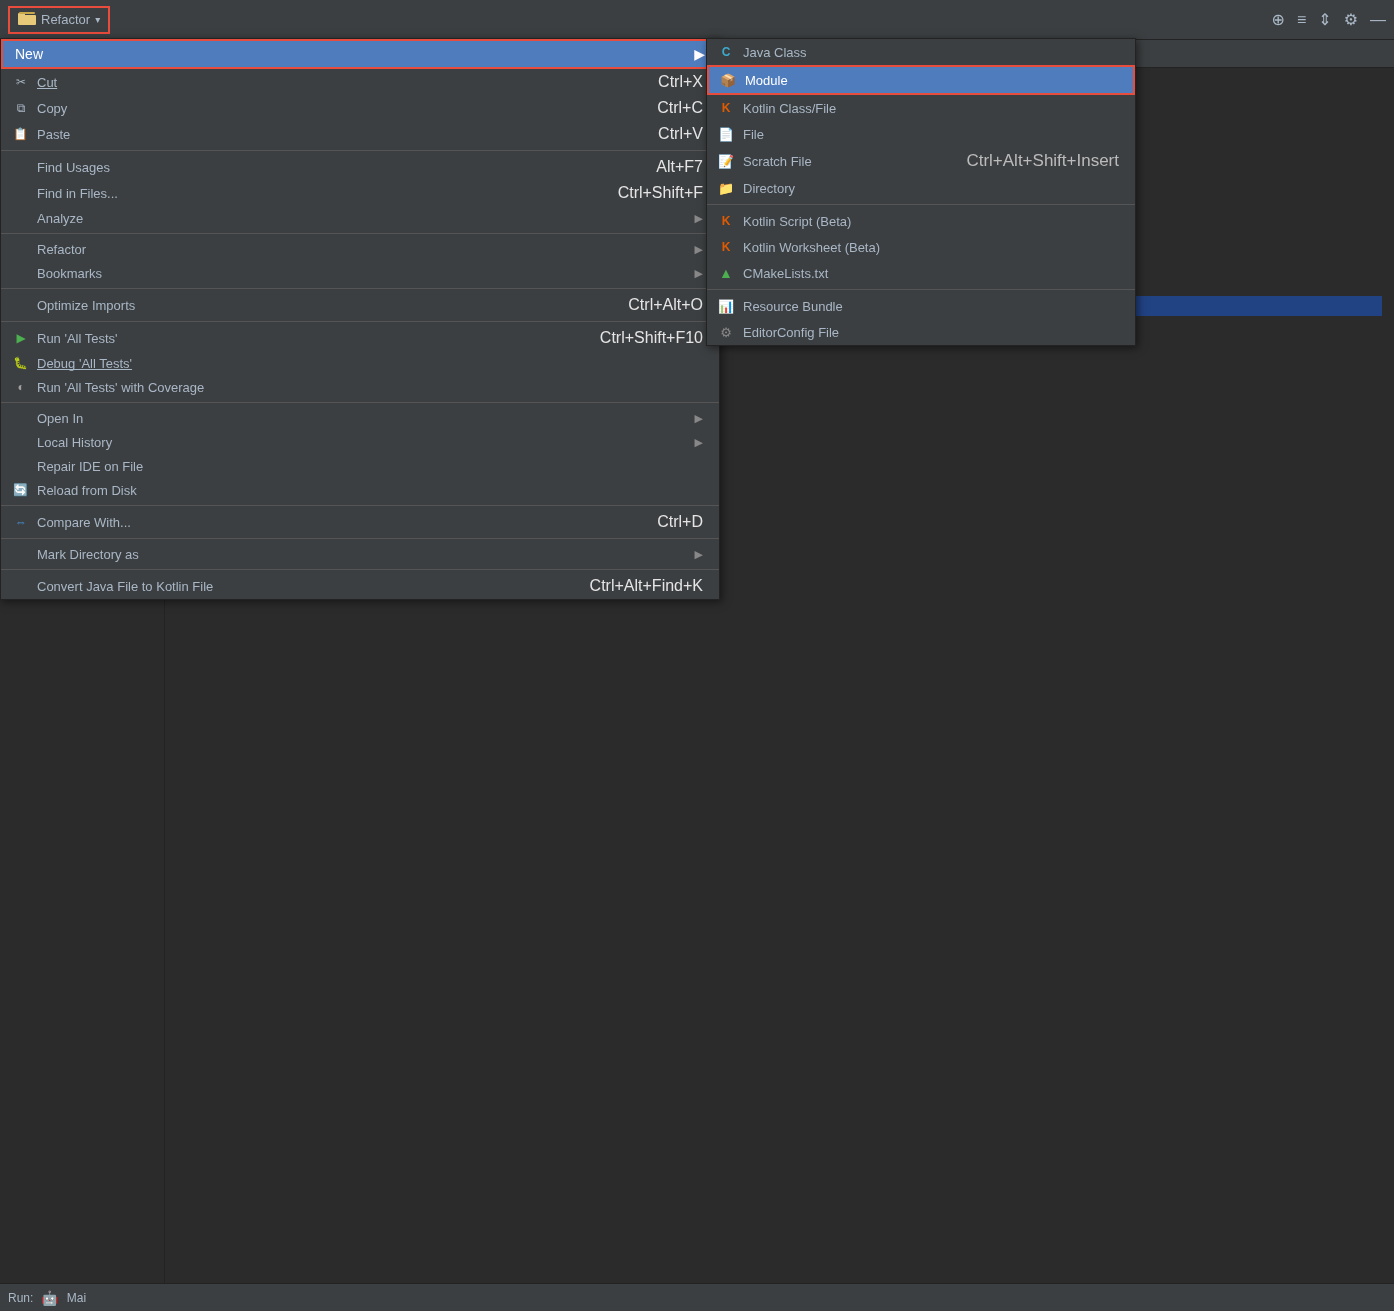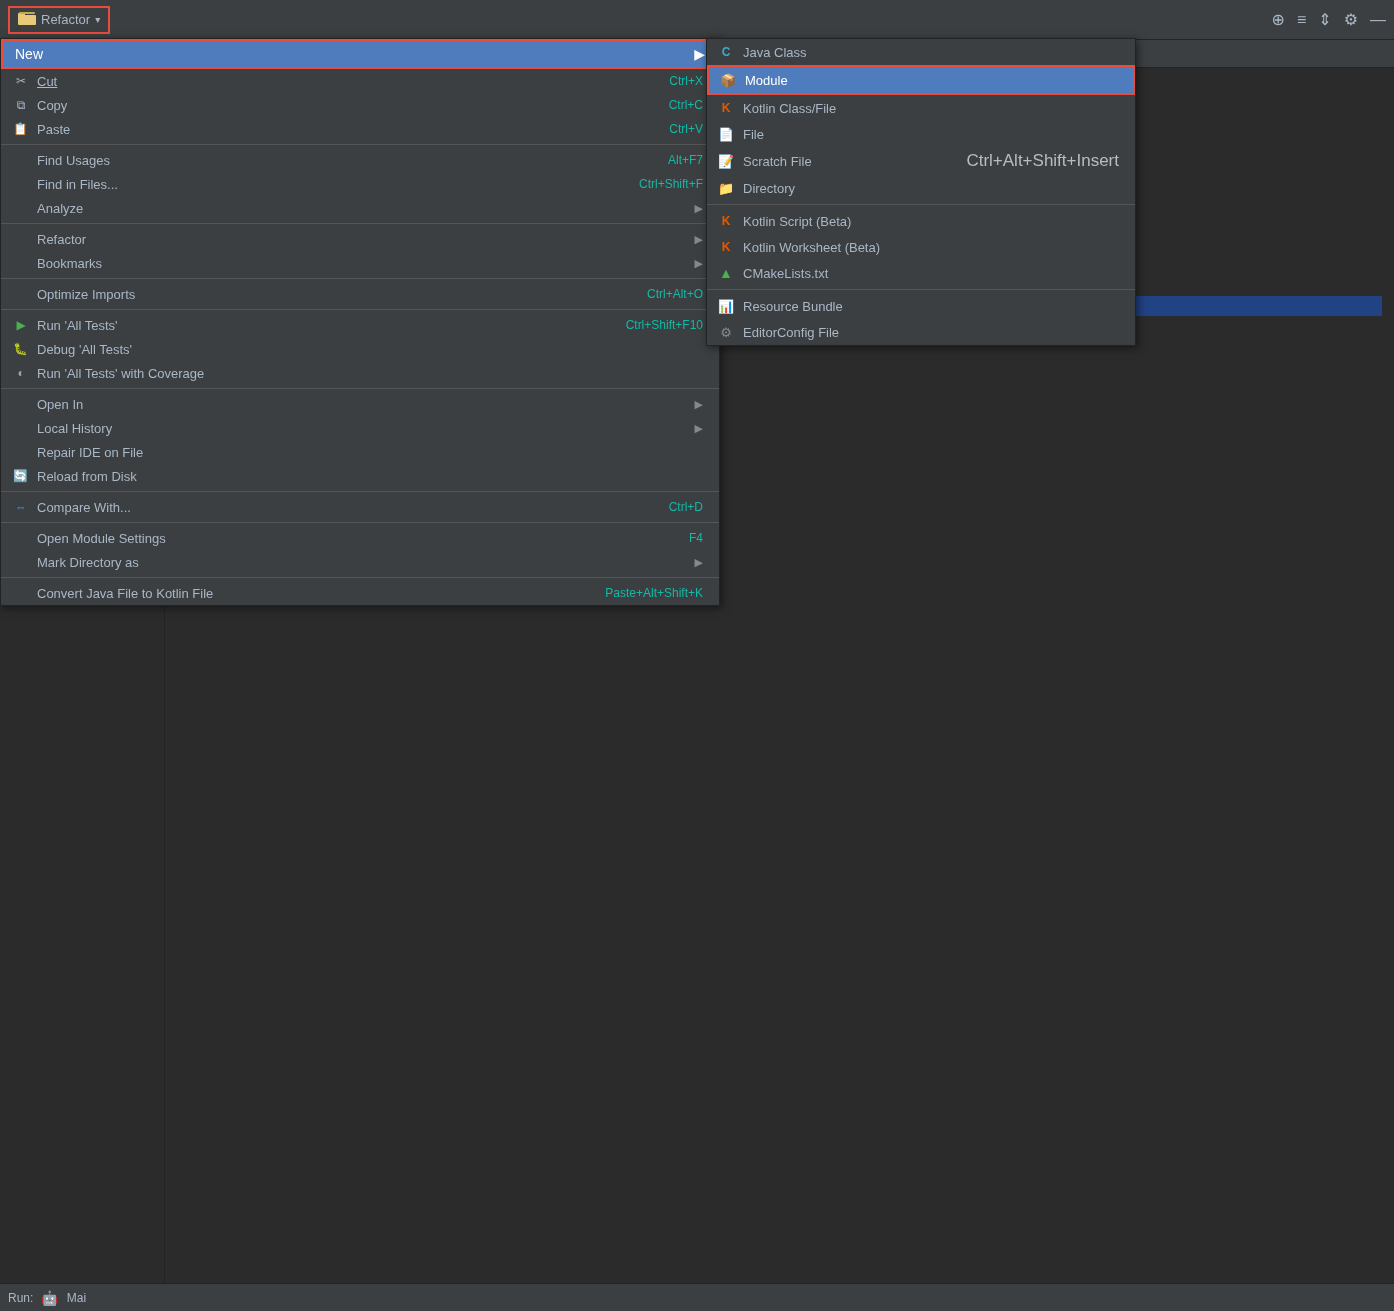--- a/index.html
+++ b/index.html
@@ -162,22 +162,22 @@
       cursor: pointer;
       color: #a9b7c6;
       font-size: 13px;
     }
     .menu-item .menu-item-left {
       display: flex;
       align-items: center;
       gap: 8px;
     }
     .menu-item .shortcut {
-      color: #14b8a6;
-      font-size: 12px;
+      color: #e5e5e5;
+      font-size: 16px;
     }
     .menu-item .submenu-arrow {
       color: #888;
       font-size: 11px;
     }
     .menu-separator {
       height: 1px;
       background: #555;
       margin: 3px 0;
     }
@@ -540,21 +540,21 @@
     <div class="menu-item-left">
       <span class="menu-item-icon" style="color:#4caf50;">▶</span>
       <span>Run 'All Tests'</span>
     </div>
     <span class="shortcut">Ctrl+Shift+F10</span>
   </div>
 
   <div class="menu-item">
     <div class="menu-item-left">
       <span class="menu-item-icon" style="color:#4a90d9;">🐛</span>
-      <span style="text-decoration-skip-ink:none;text-align:right;">Debug 'All Tests'</span>
+      <span style="text-decoration:underline;text-decoration-skip-ink:none;text-align:right;">Debug 'All Tests'</span>
     </div>
   </div>
 
   <div class="menu-item">
     <div class="menu-item-left">
       <span class="menu-item-icon" style="color:#a0a0a0;">◐</span>
       <span>Run 'All Tests' with Coverage</span>
     </div>
   </div>
 
@@ -596,44 +596,37 @@
   <div class="menu-item">
     <div class="menu-item-left">
       <span class="menu-item-icon" style="color:#4a90d9;">⇔</span>
       <span>Compare With...</span>
     </div>
     <span class="shortcut">Ctrl+D</span>
   </div>
 
   <div class="menu-separator"></div>
 
-  <div class="menu-item">
-    <div class="menu-item-left">
-      <span class="menu-item-icon"></span>
-      <span>Open Module Settings</span>
-    </div>
-    <span class="shortcut">F4</span>
-  </div>
 
   <div class="menu-item">
     <div class="menu-item-left">
       <span class="menu-item-icon"></span>
       <span>Mark Directory as</span>
     </div>
     <span class="submenu-arrow">▶</span>
   </div>
 
   <div class="menu-separator"></div>
 
   <div class="menu-item">
     <div class="menu-item-left">
       <span class="menu-item-icon"></span>
       <span>Convert Java File to Kotlin File</span>
     </div>
-    <span class="shortcut">Paste+Alt+Shift+K</span>
+    <span class="shortcut">Ctrl+Alt+Find+K</span>
   </div>
 </div>
 
 <div class="submenu-new">
 
   <div class="submenu-item">
     <div class="item-left">
       <span class="item-icon icon-java" style="font-weight:bold;font-size:12px;">C</span>
       <span>Java Class</span>
     </div>

